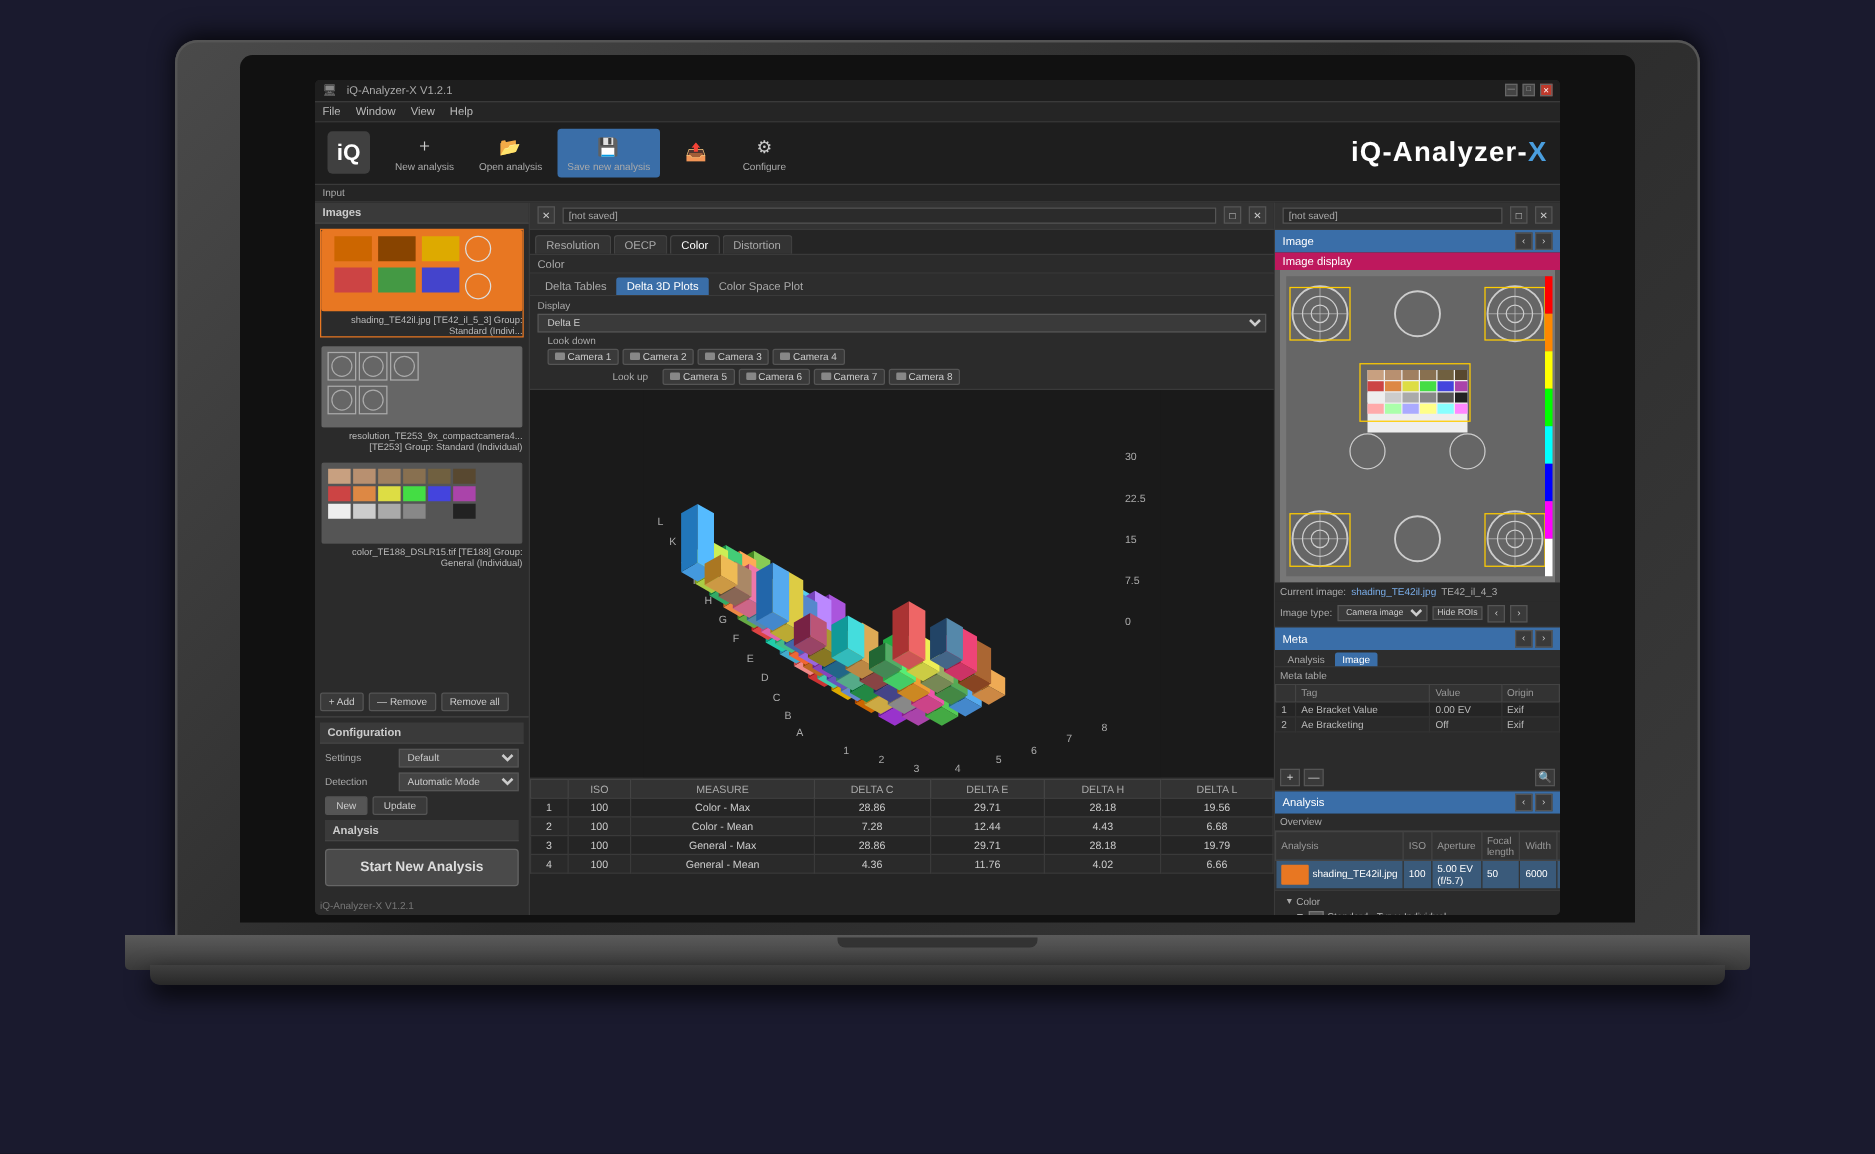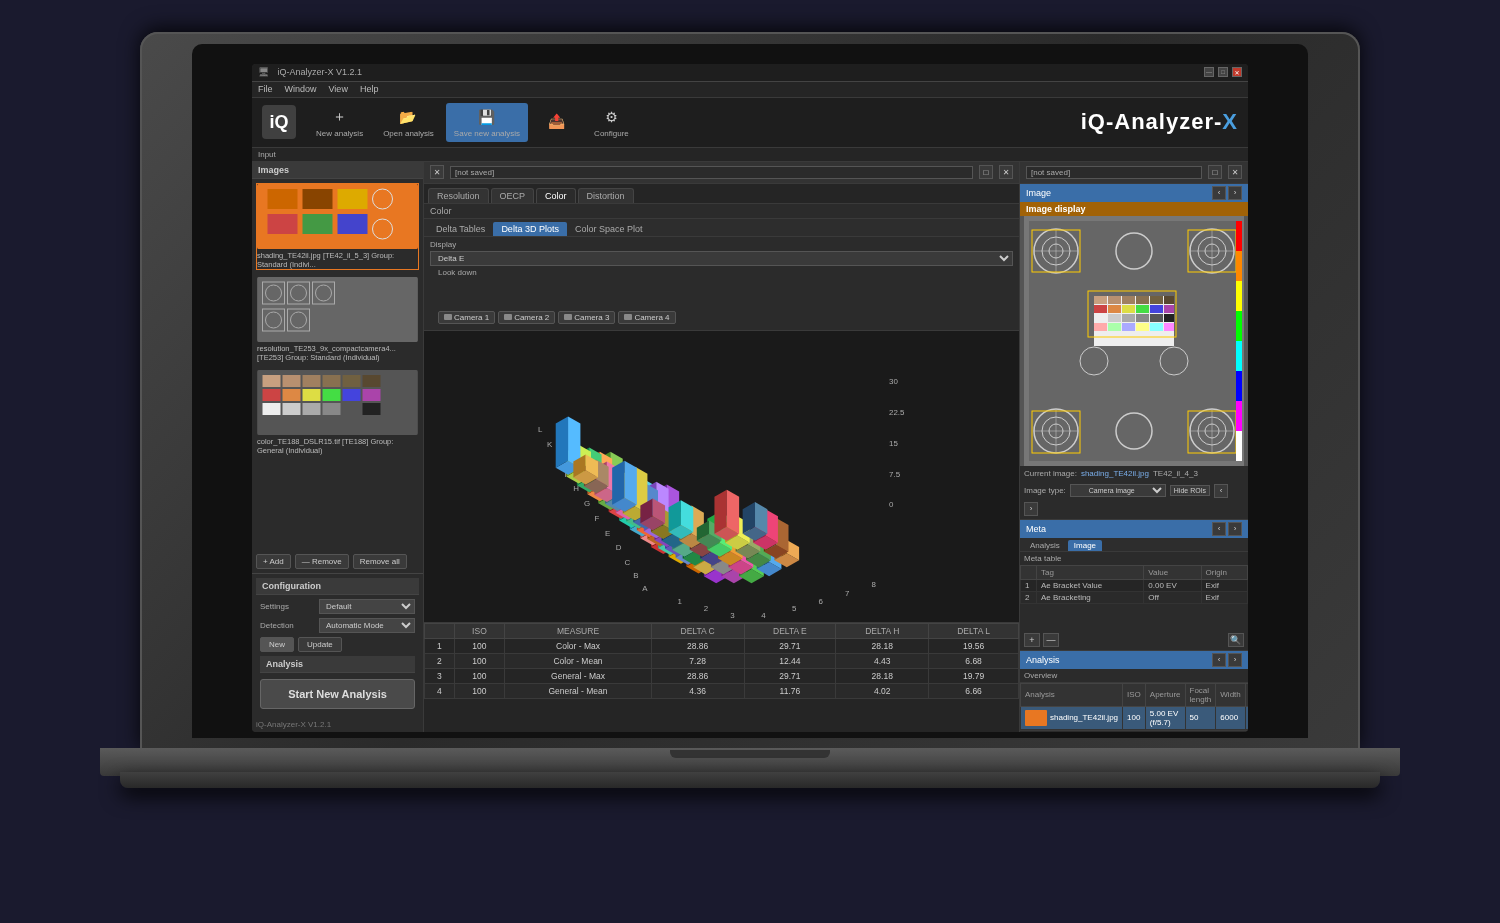--- a/index.html
+++ b/index.html
@@ -251,20 +251,21 @@
       font-size: 9px;
       color: #ccc;
       font-weight: bold;
       border-bottom: 1px solid #444;
     }
 
     .images-list {
       flex: 1;
       overflow-y: auto;
       padding: 4px;
+      text-align: right;
     }
 
     .image-item {
       margin-bottom: 6px;
       cursor: pointer;
       border: 1px solid transparent;
     }
 
     .image-item.selected {
       border-color: #e87722;
@@ -482,21 +483,20 @@
       border: 1px solid #555;
       color: #ccc;
       font-size: 8px;
       padding: 1px 3px;
     }
 
     .camera-btns {
       display: flex;
       gap: 3px;
       margin-left: 8px;
-      margin-top: 32px;
     }
 
     .cam-btn {
       font-size: 8px;
       padding: 1px 5px;
       background: #3a3a3a;
       border: 1px solid #555;
       color: #ccc;
       cursor: pointer;
       border-radius: 2px;
@@ -597,21 +597,21 @@
       flex-shrink: 0;
     }
 
     .image-filename { color: #7aade8; font-size: 8px; }
 
     .image-type-select {
       background: #3a3a3a;
       border: 1px solid #555;
       color: #ccc;
       font-size: 7px;
-      padding: 1px 14px;
+      padding: 1px 2px;
     }
 
     .hide-roi-btn {
       font-size: 7px;
       background: #3a3a3a;
       border: 1px solid #555;
       color: #ccc;
       padding: 1px 3px;
       cursor: pointer;
     }
@@ -965,20 +965,42 @@
                         <div class="cam-icon"></div>
                         <span>Camera 2</span>
                       </div>
                     <div class="cam-btn">
                         <div class="cam-icon"></div>
                         <span>Camera 3</span>
                       </div>
                     <div class="cam-btn">
                         <div class="cam-icon"></div>
                         <span>Camera 4</span>
+                      </div>
+                  </div>
+                </div>
+                <div style="display:flex;align-items:center;gap:4px;">
+                  <span style="width:56px;"></span>
+                  <span style="font-size:8px;color:#aaa;">Look up</span>
+                  <div class="camera-btns">
+                    <div class="cam-btn">
+                        <div class="cam-icon"></div>
+                        <span>Camera 5</span>
+                      </div>
+                    <div class="cam-btn">
+                        <div class="cam-icon"></div>
+                        <span>Camera 6</span>
+                      </div>
+                    <div class="cam-btn">
+                        <div class="cam-icon"></div>
+                        <span>Camera 7</span>
+                      </div>
+                    <div class="cam-btn">
+                        <div class="cam-icon"></div>
+                        <span>Camera 8</span>
                       </div>
                   </div>
                 </div>
               </div>
 
               <div class="plot-area">
                 <svg class="bars-svg" viewBox="0 0 440 330" xmlns="http://www.w3.org/2000/svg">
 
                   <rect width="440" height="330" fill="#1a1a1a"></rect>
 
@@ -1363,21 +1385,21 @@
               </div>
 
               <div class="right-section">
                 <div class="section-header-blue">
                   <span>Image</span>
                   <div style="display:flex;gap:2px;">
                     <div class="small-icon-btn">‹</div>
                     <div class="small-icon-btn">›</div>
                   </div>
                 </div>
-                <div class="section-header-blue" style="background:#a16207;font-weight:bold;">
+                <div class="section-header-blue" style="background:#be185d;">
                   <span>Image display</span>
                 </div>
 
                 <div class="image-display-area">
                   <svg width="100%" height="100%" viewBox="0 0 220 250">
                     <rect width="220" height="250" fill="#777"></rect>
 
                     <rect x="5" y="5" width="210" height="240" fill="#666"></rect>
 
                     <rect x="70" y="80" width="80" height="50" fill="#eee"></rect>

